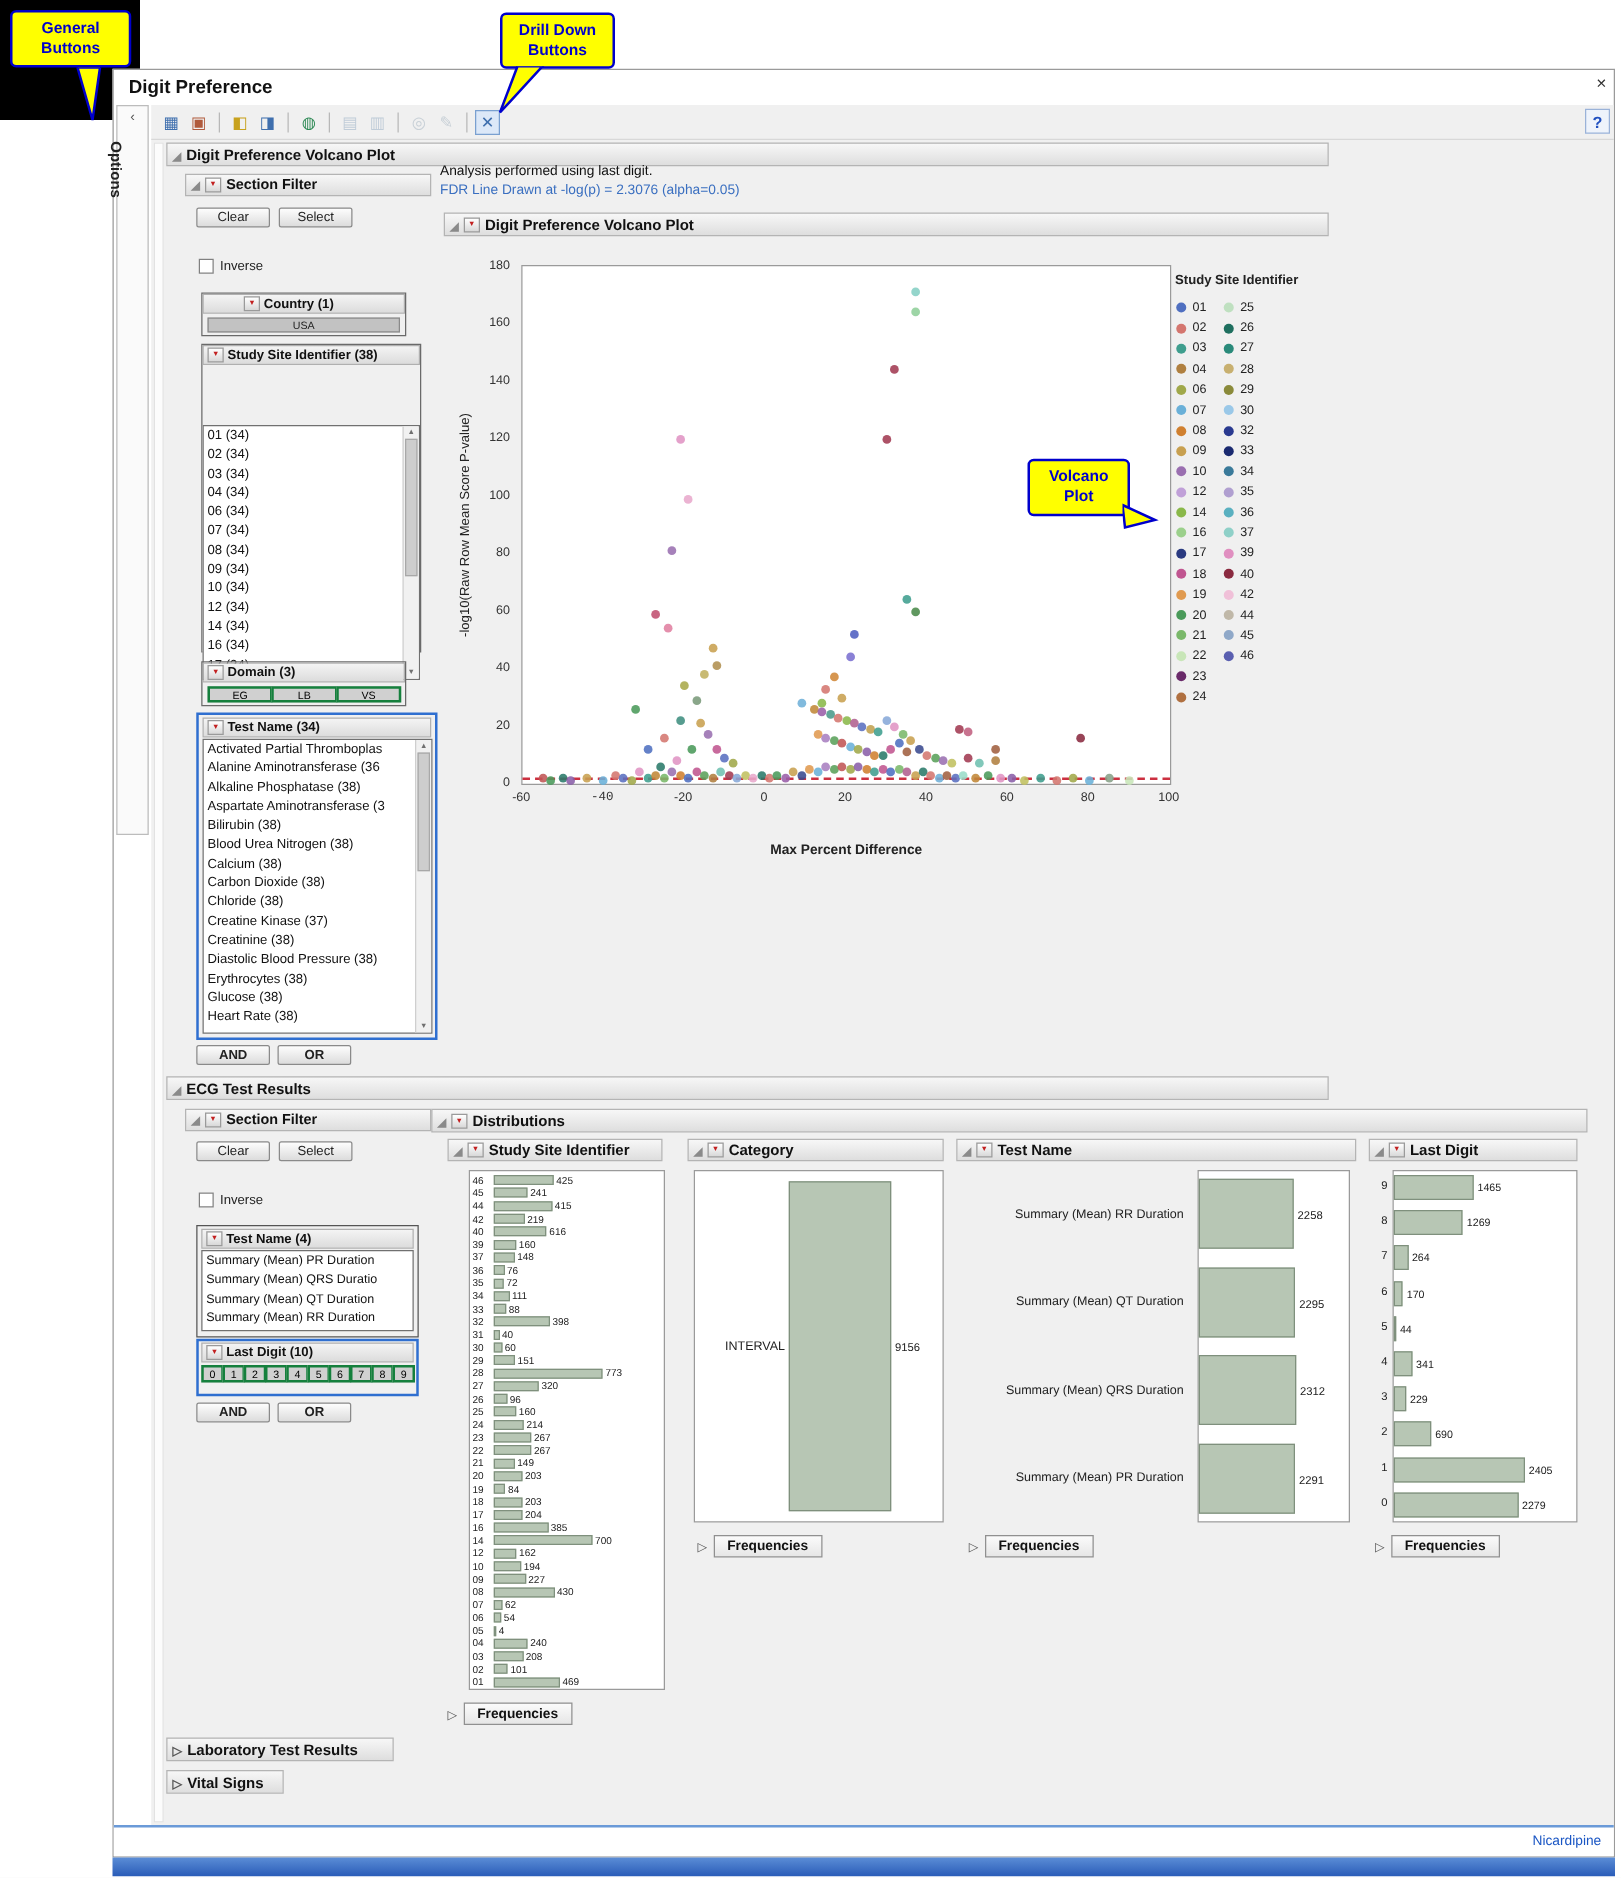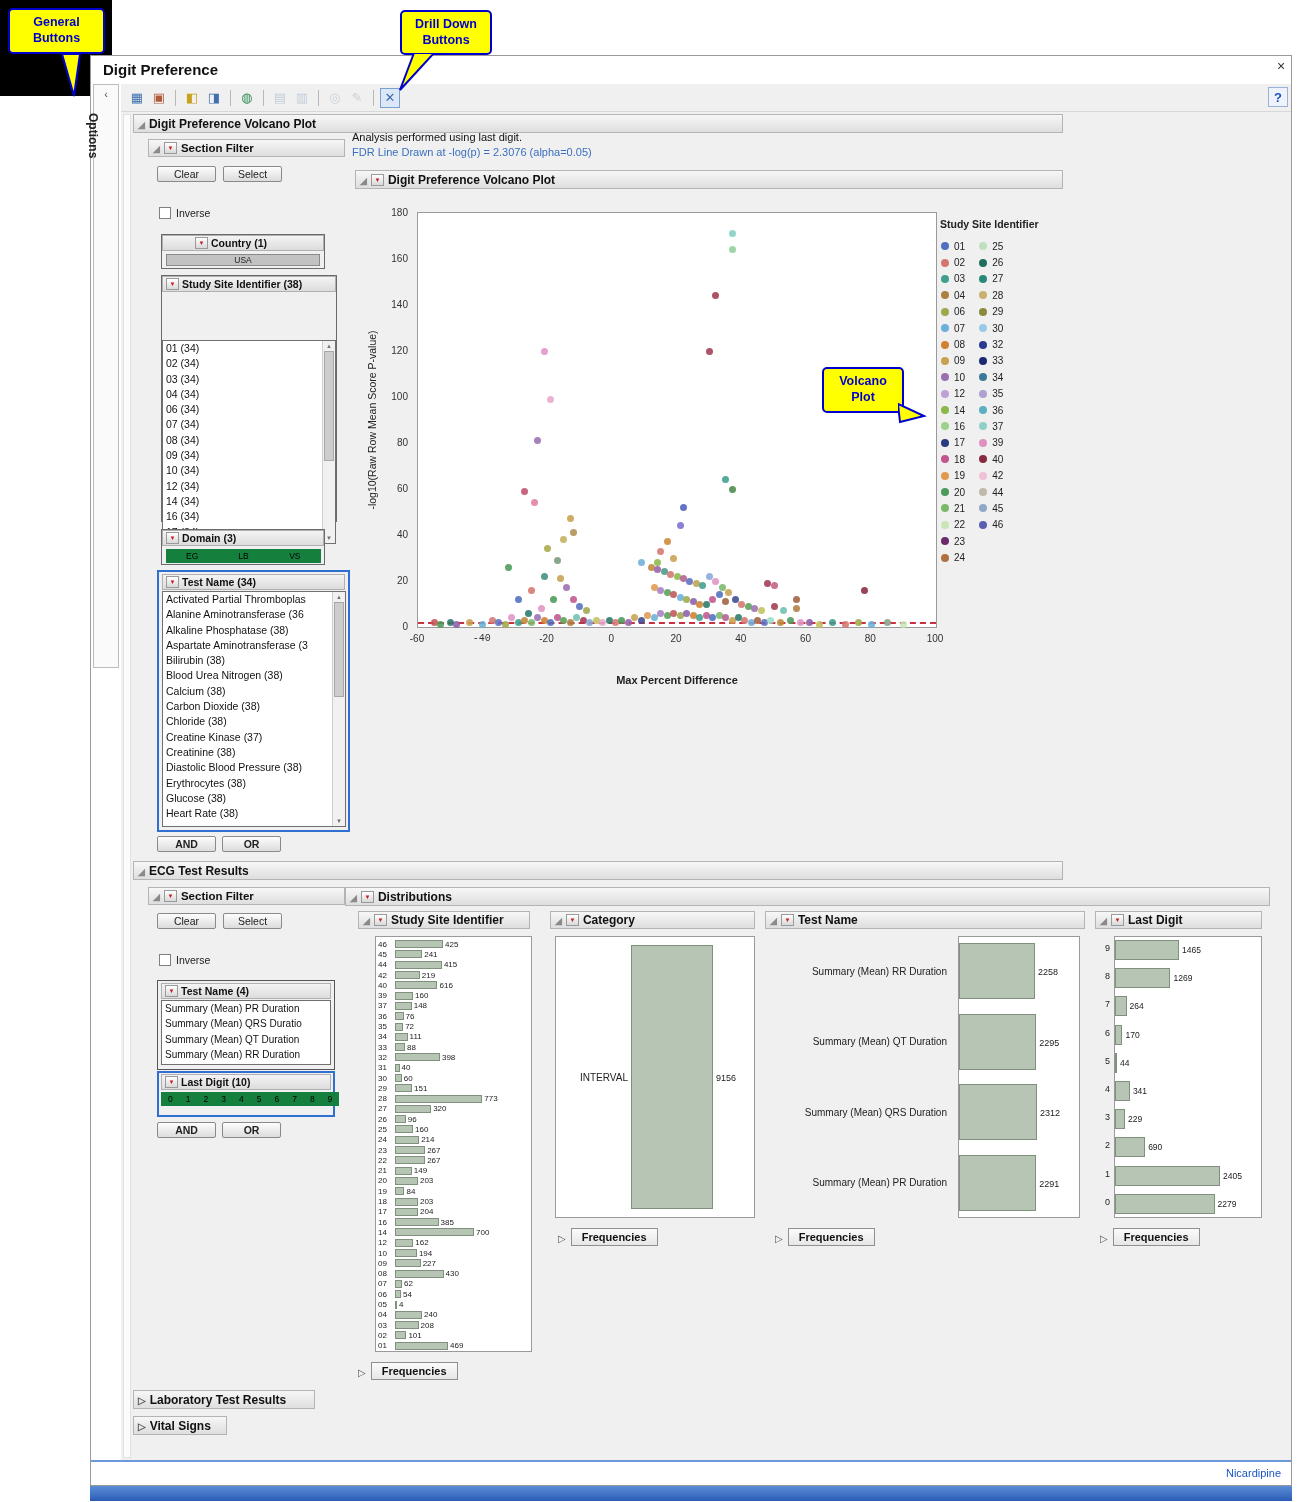--- a/index.html
+++ b/index.html
@@ -5,21 +5,21 @@
   *{margin:0;padding:0;box-sizing:border-box;}
   html,body{width:1297px;height:1502px;background:#ffffff;font-family:"Liberation Sans",sans-serif;position:relative;overflow:hidden;}
   .abs{position:absolute;}
   .ohdr{background:linear-gradient(#f7f7f7,#dedede);border:1px solid #b4b4b4;display:flex;align-items:center;gap:4px;padding:0 4px;font-weight:bold;font-size:12px;color:#111;}
   .panel-hdr{background:linear-gradient(#f4f4f4,#dcdcdc);border:1px solid #b0b0b0;display:flex;align-items:center;gap:3px;padding:0 3px;font-size:10.5px;font-weight:bold;height:16px;color:#111;white-space:nowrap;overflow:hidden;}
   .tri-exp::before{content:"◢";color:#8a8a8a;font-size:9px;line-height:1;}
   .tri-col::before{content:"▷";color:#555;font-size:10px;line-height:1;}
   .rtri{width:13px;height:12px;border:1px solid #9a9a9a;background:linear-gradient(#ffffff,#d8d8d8);display:inline-flex;align-items:center;justify-content:center;flex:0 0 auto;}
   .rtri::before{content:"▼";color:#c22020;font-size:6px;line-height:1;}
   .btn{background:linear-gradient(#fdfdfd,#dcdcdc);border:1px solid #8a8a8a;border-radius:2px;font-size:10.5px;display:flex;align-items:center;justify-content:center;color:#222;}
-  .seg{flex:1;height:100%;font-size:8.5px;background:#d0d0d0;border:7px solid #15803d;border-radius:0;margin-right:-1px;display:flex;align-items:center;justify-content:center;}
+  .seg{flex:1;height:100%;font-size:8.5px;background:#d0d0d0;border:2px solid #15803d;border-radius:0;margin-right:-1px;display:flex;align-items:center;justify-content:center;}
   .listbox{background:#fff;border:1px solid #707070;font-size:10.5px;overflow:hidden;position:absolute;}
   .list-item{height:15.3px;line-height:15.3px;padding-left:3px;white-space:nowrap;overflow:hidden;color:#111;}
   .vscroll{position:absolute;right:0;top:0;bottom:0;width:13px;background:#f1f1f1;border-left:1px solid #cfcfcf;}
   .vscroll::before{content:"▲";position:absolute;top:2px;left:3px;font-size:6px;color:#707070;}
   .vscroll::after{content:"▼";position:absolute;bottom:2px;left:3px;font-size:6px;color:#707070;}
   .vthumb{position:absolute;left:1px;width:10px;background:#cdcdcd;border:1px solid #a8a8a8;}
   .callout{background:#ffff00;border:2px solid #0000cc;border-radius:5px;color:#0000cc;font-weight:bold;font-size:12.5px;text-align:center;white-space:pre-line;display:flex;align-items:center;justify-content:center;line-height:1.25;z-index:30;}
   .checkbox{width:12px;height:12px;border:1px solid #808080;background:#fff;display:inline-block;flex:0 0 auto;}
   .ticon{width:20px;height:20px;display:flex;align-items:center;justify-content:center;font-size:13px;border:1px solid transparent;}
   .ticon.hl{border:1px solid #7aa0d0;background:#dce8f8;}

